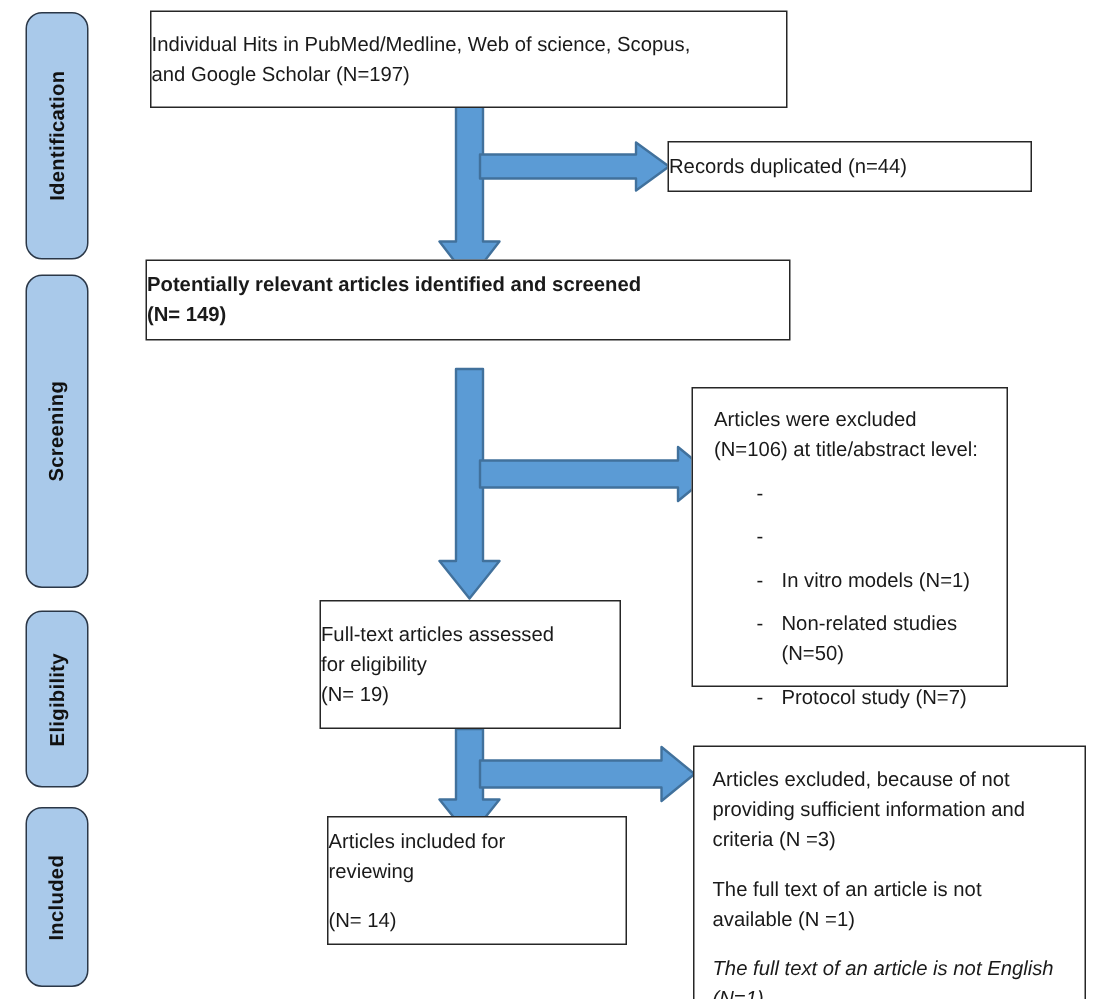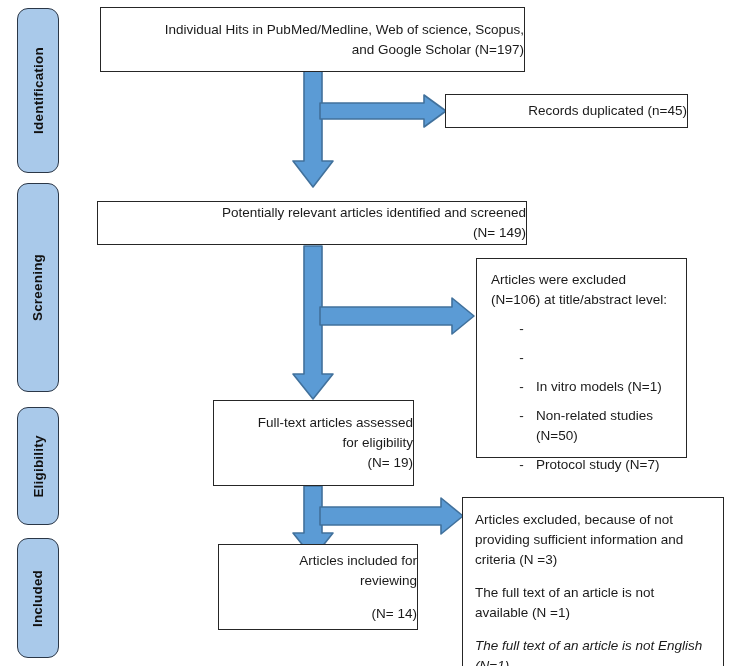--- a/index.html
+++ b/index.html
@@ -15,21 +15,21 @@
     display:flex;align-items:center;justify-content:center;box-sizing:border-box;
   }
   .stage span{
     transform:rotate(-90deg);white-space:nowrap;
     font-size:13.5px;font-weight:bold;color:#111;letter-spacing:.2px;
   }
   .fbox{
     position:absolute;z-index:2;background:#fff;border:1.4px solid #262626;
     box-sizing:border-box;font-size:13.5px;line-height:20px;
   }
-  .center{display:flex;flex-direction:column;align-items:flex-end;justify-content:center;text-align:center;}
+  .center{display:flex;flex-direction:column;align-items:flex-start;justify-content:center;text-align:center;}
   .gap-top{margin-top:13px;}
   .lbox{padding:11px 8px 8px 14px;text-align:left;}
   .ex-item{display:flex;margin:9px 0 0 16px;}
   .ex-item .dash{width:29px;flex:0 0 29px;text-align:center;}
   .para{margin:0 0 13px 0;}
   .para:last-child{margin-bottom:0;font-style:italic;}
 </style>
 </head>
 <body>
 
@@ -56,29 +56,29 @@
   <div class="stage" style="top:538px;height:120px;">
     <span>Included</span>
   </div>
 
   <div class="fbox center" style="left:100px;top:7px;width:425px;height:65px;">
     <div>Individual Hits in PubMed/Medline, Web of science, Scopus,</div>
     <div>and Google Scholar (N=197)</div>
   </div>
 
   <div class="fbox center" style="left:445px;top:94px;width:243px;height:34px;">
-    <div>Records duplicated (n=45)</div>
+    <div>Records duplicated (n=44)</div>
   </div>
 
-  <div class="fbox center" style="left:97px;top:201px;width:430px;height:44px;">
+  <div class="fbox center" style="left:97px;top:173px;width:430px;height:54px;font-weight:bold;">
     <div>Potentially relevant articles identified and screened</div>
     <div>(N= 149)</div>
   </div>
 
-  <div class="fbox lbox" style="left:476px;top:258px;width:211px;height:200px;">
+  <div class="fbox lbox" style="left:461px;top:258px;width:211px;height:200px;">
     <div>Articles were excluded (N=106) at title/abstract level:</div>
     <div class="ex-item">
       <span class="dash">-</span>
     </div>
     <div class="ex-item">
       <span class="dash">-</span>
     </div>
     <div class="ex-item">
       <span class="dash">-</span>
       <span>In vitro models (N=1)</span>

